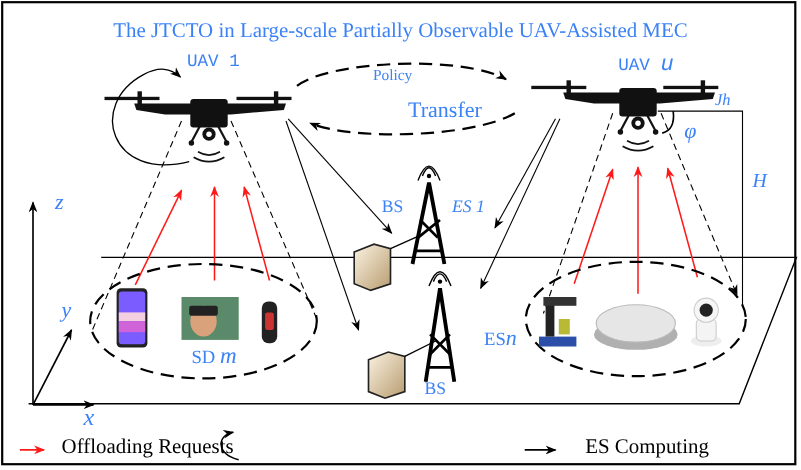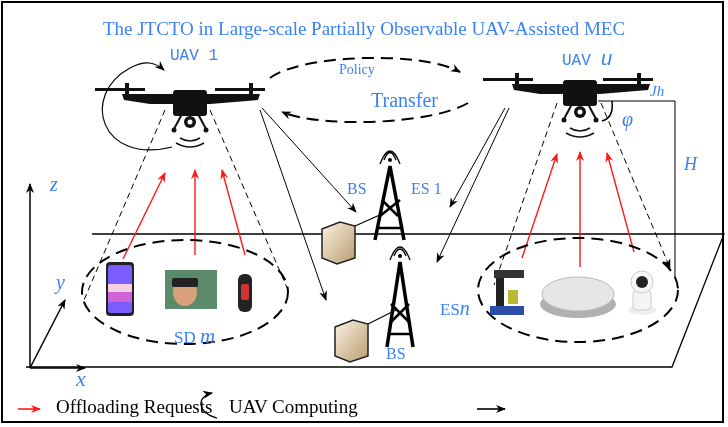--- a/index.html
+++ b/index.html
@@ -173,22 +173,22 @@
 
 <div class="lbl it" style="left:650px;top:83px;font-size:15px;text-align:center;">Jh</div>
 <div class="lbl it" style="left:622px;top:108px;font-size:20px;">φ</div>
 <div class="lbl it" style="left:684px;top:154px;font-size:18px;">H</div>
 
 <div class="lbl it" style="left:50px;top:173px;font-size:20px;">z</div>
 <div class="lbl it" style="left:56px;top:271px;font-size:20px;">y</div>
 <div class="lbl it" style="left:76px;top:366px;font-size:22px;">x</div>
 
 <div class="lbl" style="left:347px;top:180px;font-size:16px;">BS</div>
-<div class="lbl" style="left:411px;top:180px;font-size:16px;">ES 1</div>
+<div class="lbl" style="left:411px;top:180px;font-size:16px;font-style:italic;">ES 1</div>
 <div class="lbl" style="left:386px;top:345px;font-size:16px;">BS</div>
 <div class="lbl" style="left:440px;top:297px;font-size:17px;"><span>ES</span><span class="it" style="font-size:20px;">n</span></div>
 
-<div class="lbl" style="left:174px;top:324px;font-size:17px;"><span>SD</span> <span class="it" style="font-size:21px;">m</span></div>
+<div class="lbl" style="left:174px;top:311px;font-size:17px;"><span>SD</span> <span class="it" style="font-size:21px;">m</span></div>
 
 <div class="legend">
   <div class="txt" style="left:56px;">Offloading Requests</div>
-  <div class="txt" style="left:229px;">UAV Computing</div>
+  <div class="txt" style="left:532px;">ES Computing</div>
 </div>
 
 </body></html>

